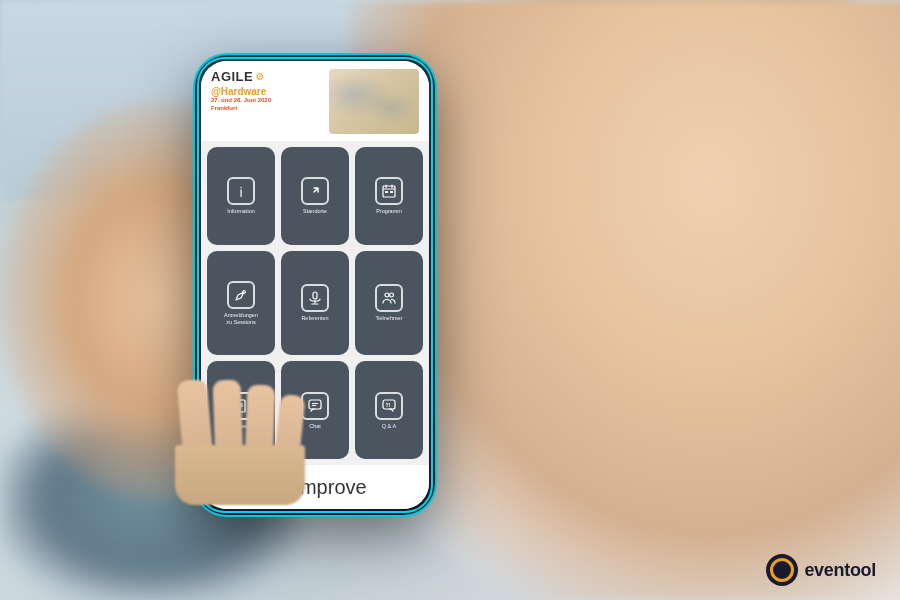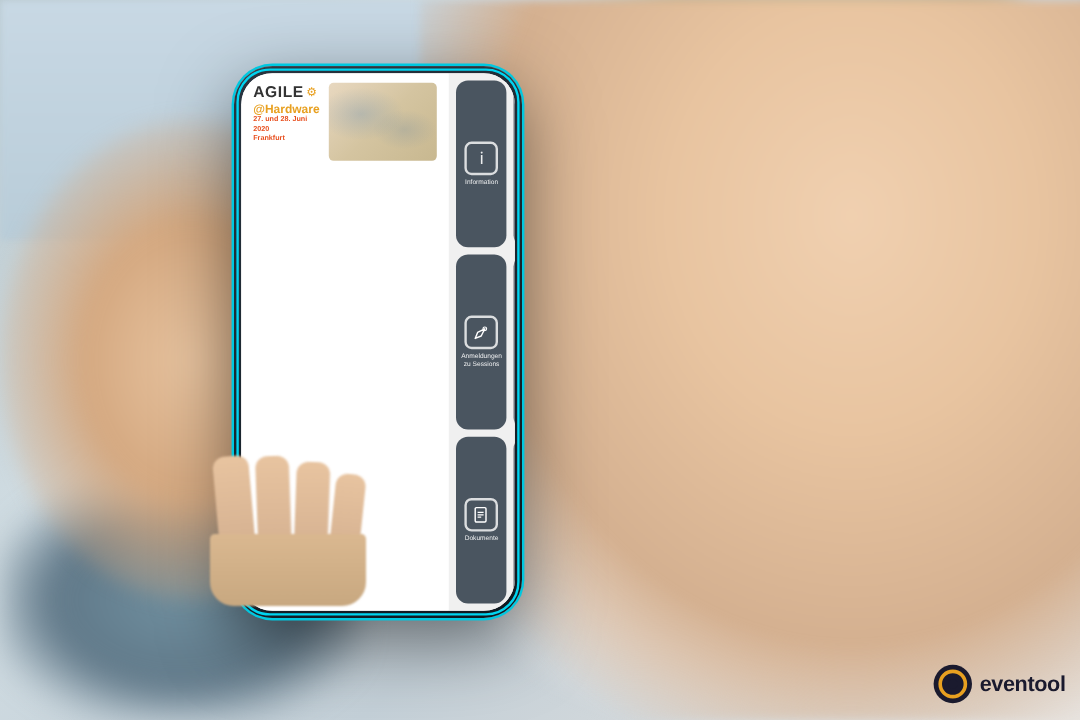--- a/index.html
+++ b/index.html
@@ -123,21 +123,21 @@
       pointer-events: none;
     }
 
     .phone-screen {
       width: 100%;
       height: 100%;
       background: #ffffff;
       border-radius: 26px;
       overflow: hidden;
       display: flex;
-      flex-direction: row;
+      flex-direction: column;
     }
 
     
     .app-header {
       background: #ffffff;
       padding: 8px 10px 4px;
       display: flex;
       align-items: flex-start;
       gap: 8px;
       min-height: 80px;
@@ -260,21 +260,21 @@
       font-size: 20px;
       font-weight: 300;
       color: #333;
       margin-left: 2px;
     }
 
     
     .eventool-logo {
       position: absolute;
       bottom: 14px;
-      right: 12px;
+      right: 24px;
       z-index: 20;
       display: flex;
       align-items: center;
       gap: 6px;
     }
 
     .eventool-icon {
       width: 32px;
       height: 32px;
       background: #1a1a2e;

